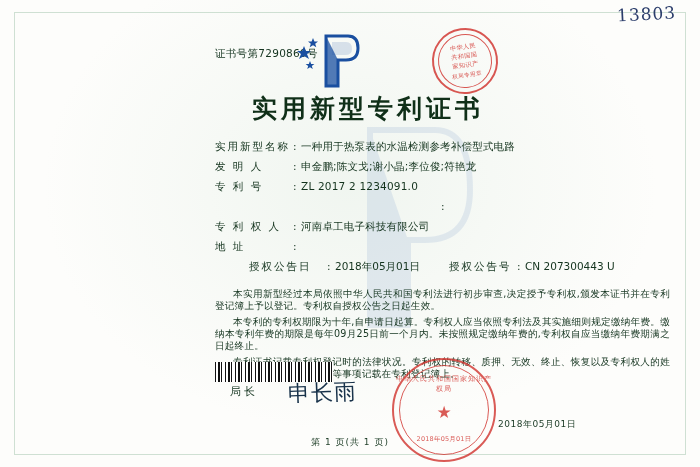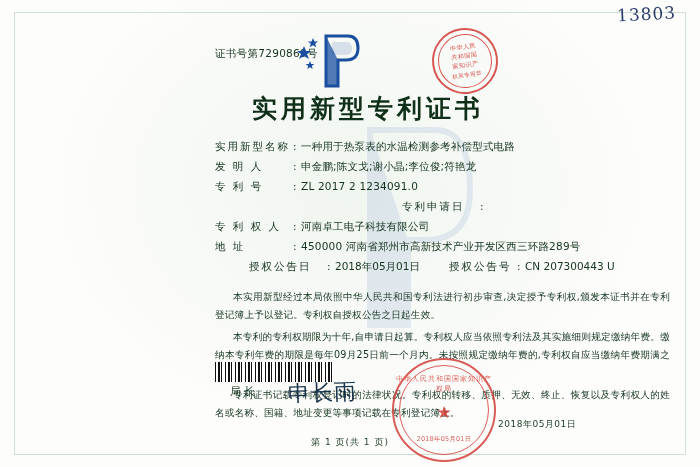--- a/index.html
+++ b/index.html
@@ -174,21 +174,21 @@
     white-space: nowrap;
   }
 
   
   .body-text {
     position: absolute;
     left: 215px;
     top: 288px;
     width: 455px;
     font-size: 9.6px;
-    line-height: 18px;
+    line-height: 12px;
     color: #14341f;
     letter-spacing: 0.2px;
     text-align: justify;
   }
   .body-text p {
     margin: 0 0 4px 0;
     text-indent: 18px;
   }
 
   
@@ -345,33 +345,31 @@
       <span class="flabel">发 明 人</span>
       <span class="fcolon">:</span>
       <span class="fvalue">申金鹏;陈文戈;谢小晶;李位俊;符艳龙</span>
     </div>
     <div class="frow">
       <span class="flabel">专 利 号</span>
       <span class="fcolon">:</span>
       <span class="fvalue">ZL 2017 2 1234091.0</span>
     </div>
     <div class="frow">
-      <span class="flabel">专利申请日</span>
       <span class="fcolon">:</span>
     </div>
     <div class="frow">
       <span class="flabel">专 利 权 人</span>
       <span class="fcolon">:</span>
       <span class="fvalue">河南卓工电子科技有限公司</span>
     </div>
     <div class="frow">
       <span class="flabel">地 址</span>
       <span class="fcolon">:</span>
       <span class="fvalue">
-        <span class="sub">450000 河南省郑州市高新技术产业开发区西三环路289号</span>
       </span>
     </div>
     <div class="frow two-col">
       <span class="left">
         <span class="flabel-s">授权公告日</span>
         <span class="fcolon">:</span>
         <span>2018年05月01日</span>
       </span>
       <span class="right">
         <span class="flabel-r">授权公告号</span>

